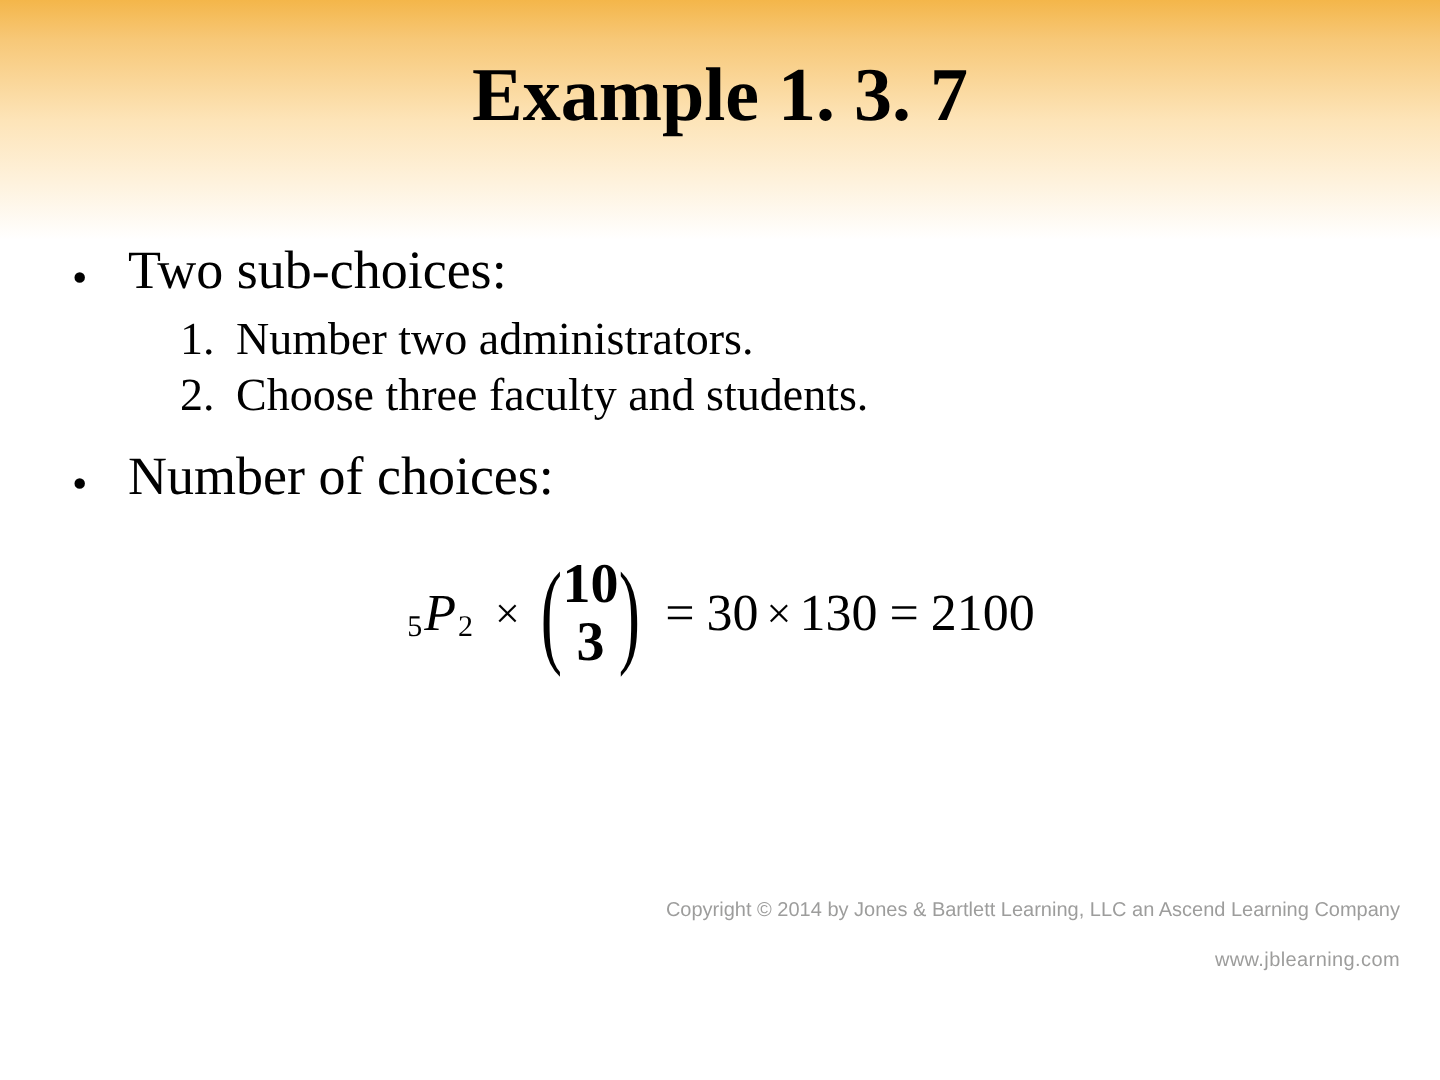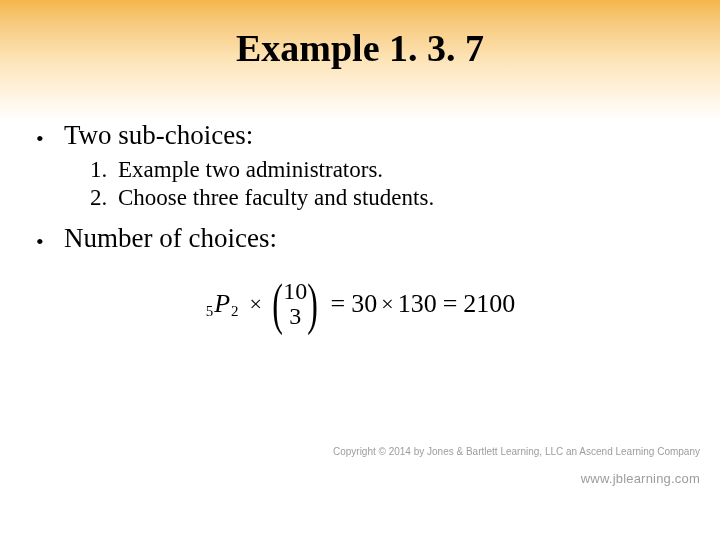--- a/index.html
+++ b/index.html
@@ -108,62 +108,63 @@
     font-size: 58px;
     line-height: 0.9;
     font-weight: 300;
     transform: scaleX(0.55);
     display: inline-block;
   }
   .binom-inner {
     display: inline-flex;
     flex-direction: column;
     align-items: center;
-    font-size: 24px;
+    font-size: 28px;
     line-height: 1.05;
     margin: 0 -4px;
+    font-weight: bold;
   }
   .eq {
     margin: 0 6px;
   }
   .footer {
     position: absolute;
     bottom: 14px;
     right: 20px;
     text-align: right;
     color: #9d9d9c;
     font-family: Arial, Helvetica, sans-serif;
   }
   .footer .copyright {
     font-size: 10px;
     margin-bottom: 14px;
   }
   .footer .url {
-    font-size: 13px;
+    font-size: 10px;
     letter-spacing: 0.2px;
   }
 </style>
 </head>
 <body>
 
 <div class="slide">
 
   <div class="title">Example 1. 3. 7</div>
 
   <div class="content">
 
     <div class="bullet1">
       <span class="dot">•</span>
       <span>Two sub-choices:</span>
     </div>
 
     <div class="numlist">
       <div class="numitem">
         <span class="num">1.</span>
-        <span>Example two administrators.</span>
+        <span>Number two administrators.</span>
       </div>
       <div class="numitem">
         <span class="num">2.</span>
         <span>Choose three faculty and students.</span>
       </div>
     </div>
 
     <div class="bullet1">
       <span class="dot">•</span>
       <span>Number of choices:</span>

